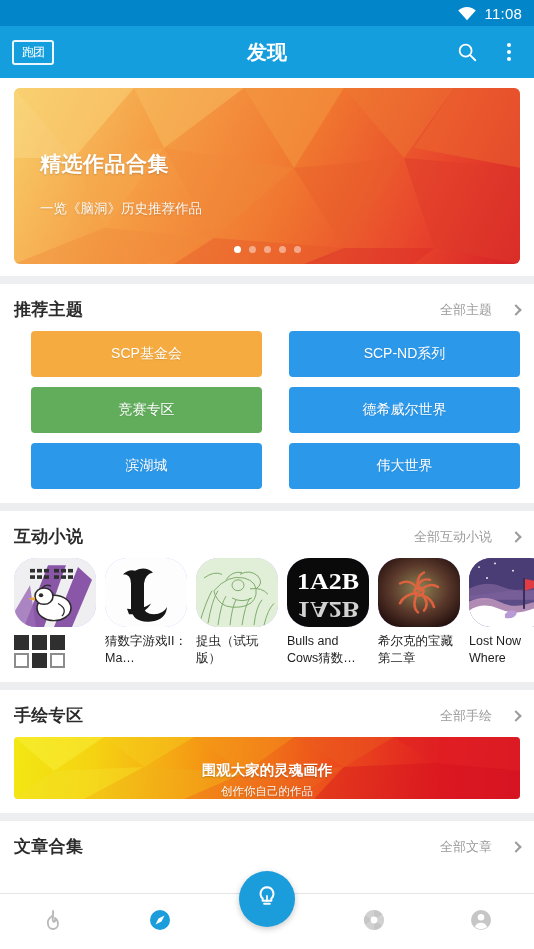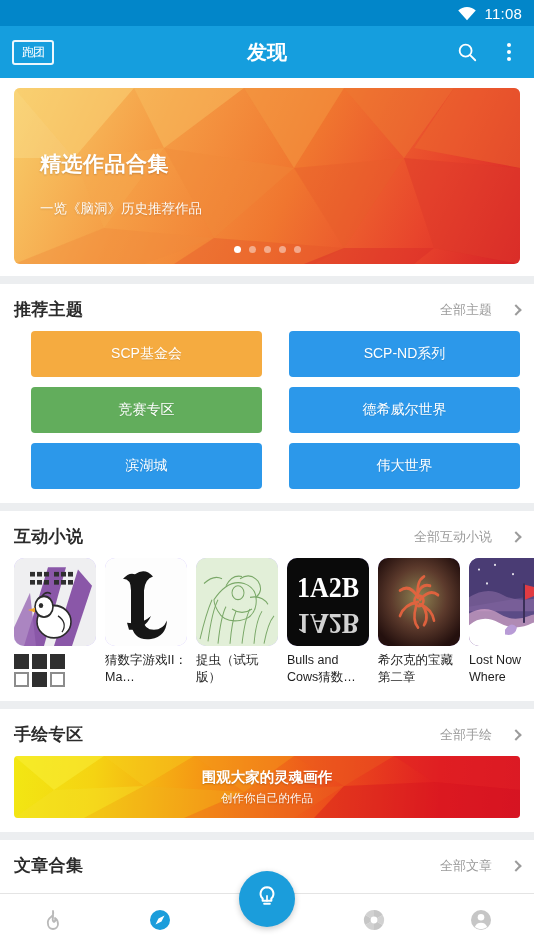--- a/index.html
+++ b/index.html
@@ -174,22 +174,22 @@
     gap: 9px;
     padding: 0 14px 14px;
     overflow: hidden;
   }
   .fic {
     width: 82px;
     flex: none;
     cursor: pointer;
   }
   .fic-thumb {
-    width: 82px; height: 88px;
-    border-radius: 10px;
+    width: 82px; height: 69px;
+    border-radius: 22px;
     overflow: hidden;
     position: relative;
     background: #c4b5fd;
   }
   .fic-thumb svg { display: block; width: 100%; height: 100%; }
   .fic-name {
     margin-top: 6px;
     font-size: 12.5px;
     color: #1d1d1d;
     line-height: 1.32;
@@ -206,21 +206,21 @@
 
   
   .paint-wrap { padding: 0 14px 14px; }
   .paint {
     position: relative;
     height: 62px;
     border-radius: 4px;
     overflow: hidden;
     background: linear-gradient(95deg,#f2e713 0%,#f5d312 16%,#f59414 38%,#ec4f1c 62%,#e01c22 84%,#d81425 100%);
     display: flex; flex-direction: column;
-    align-items: center; justify-content: center;
+    align-items: center; justify-content: flex-end;
   }
   .paint .poly { position: absolute; inset: 0; }
   .paint-t {
     position: relative;
     color: #fff; font-size: 14.5px; font-weight: bold;
     text-shadow: 0 1px 2px rgba(0,0,0,.20);
   }
   .paint-s {
     position: relative;
     color: rgba(255,255,255,.95); font-size: 11.5px;

